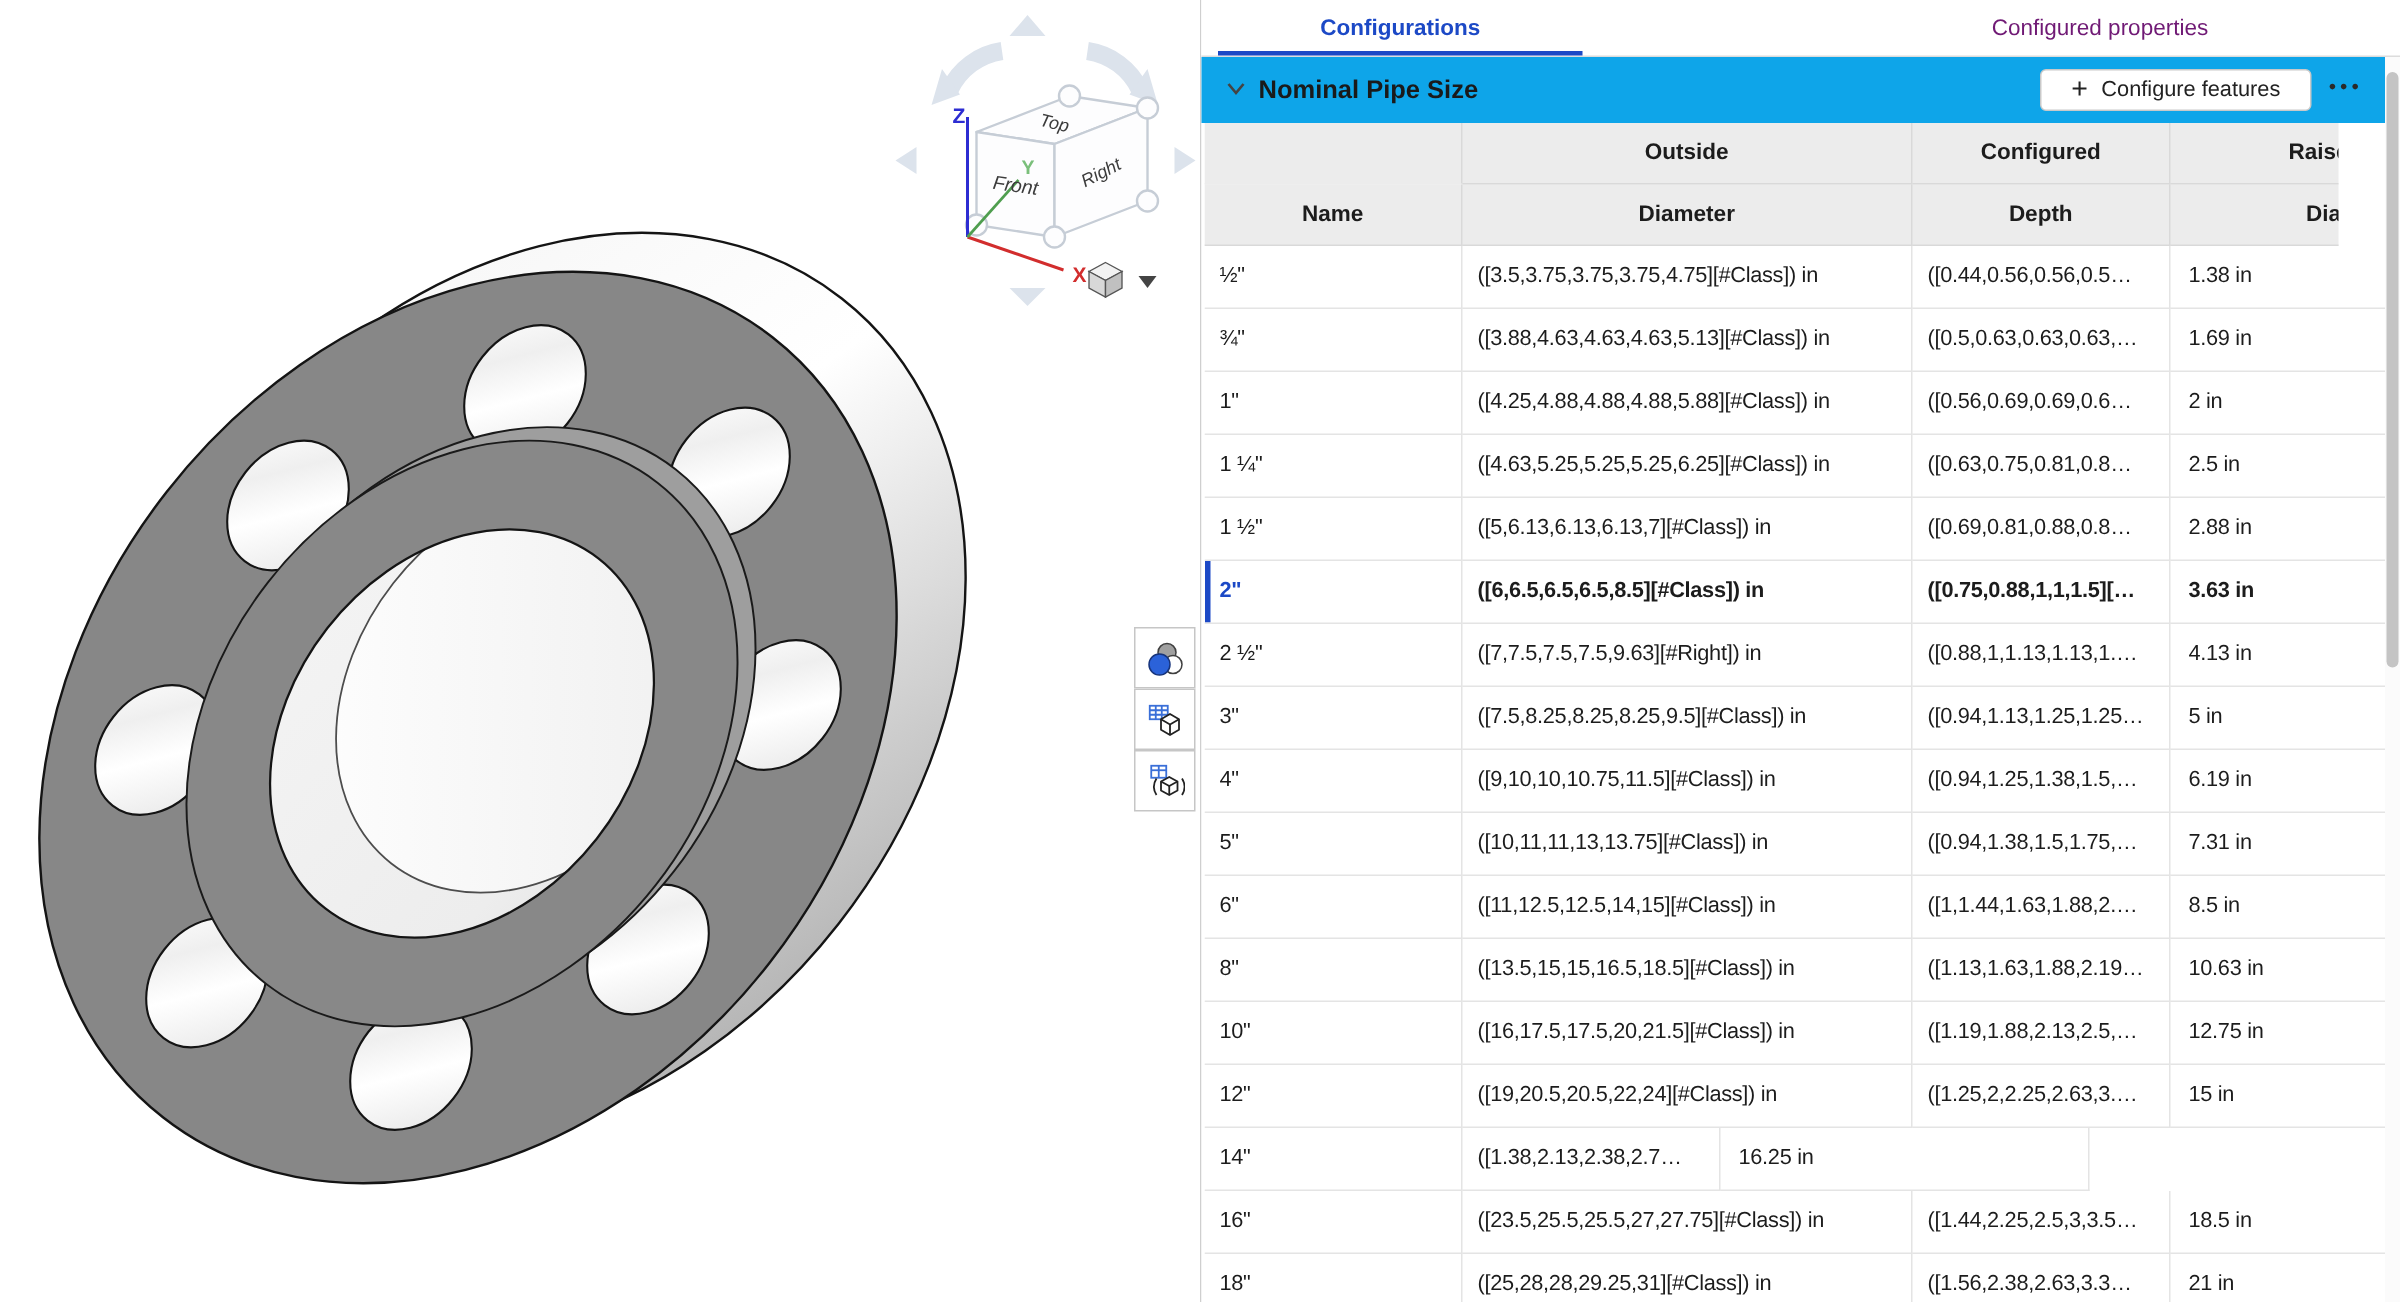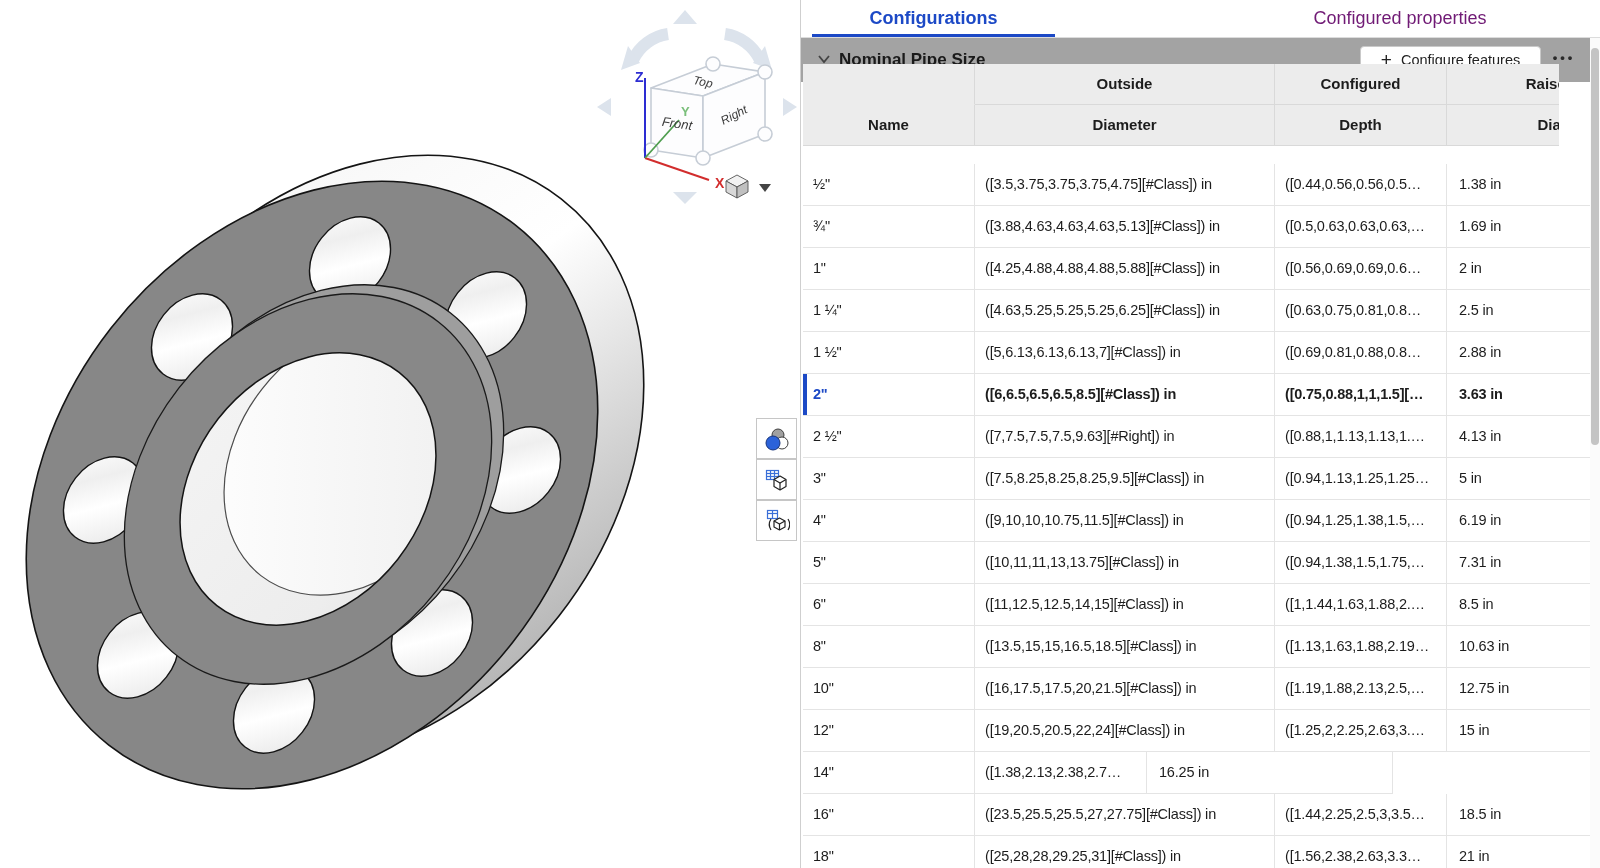--- a/index.html
+++ b/index.html
@@ -13,38 +13,38 @@
   
   #divider { position:absolute; left:800px; top:0; width:1px; height:868px; background:#cfcfcf; }
   .side-btn { position:absolute; left:756px; width:41px; height:41px; background:#fff;
               border:1px solid #c6c6c6; display:flex; align-items:center; justify-content:center; }
 
   
   #panel { position:absolute; left:801px; top:0; width:799px; height:868px; background:#fff; }
 
   #tabbar { position:absolute; left:0; top:0; width:799px; height:38px; background:#fff;
             border-bottom:1px solid #dcdcdc; }
-  .tab { position:absolute; top:0; height:37px; line-height:37px; text-align:center; font-size:18px; cursor:default; }
+  .tab { position:absolute; top:0; height:37px; line-height:37px; text-align:center; font-size:15px; cursor:default; }
   #tab-config { left:11px; width:243px; color:var(--accent); font-weight:700; }
   #tab-underline { position:absolute; left:11px; bottom:0; width:243px; height:3px; background:var(--accent); }
   #tab-props { left:499px; width:200px; color:#701a75; font-weight:400; }
 
-  #section-bar { position:absolute; left:0; top:38px; width:799px; height:44px; background:#a3a3a3; }
+  #section-bar { position:absolute; left:0; top:38px; width:799px; height:44px; background:#0ea5e9; }
   #section-chevron { position:absolute; left:16px; top:16px; width:14px; height:10px; }
   #section-title { position:absolute; left:38px; top:0; height:44px; line-height:44px;
                    font-size:17px; font-weight:700; color:#1a1a1a; }
   #configure-btn { position:absolute; left:559px; top:8px; width:181px; height:28px; background:#fff;
                    border:1px solid #c9c9c9; border-radius:4px; font-size:14.5px; color:#222;
                    display:flex; align-items:center; justify-content:center; gap:9px; }
   #configure-btn .plus { font-size:19px; font-weight:400; line-height:1; margin-top:-2px; }
   #overflow-menu { position:absolute; left:745px; top:12px; width:36px; height:20px; text-align:center;
                    font-size:13px; letter-spacing:3px; color:#2a2a2a; font-weight:700; }
 
   
-  #thead { position:absolute; left:2px; top:64px; width:756px; overflow:hidden; }
+  #thead { position:absolute; left:2px; top:82px; width:756px; overflow:hidden; }
   #tbody { position:absolute; left:2px; top:164px; width:797px; height:704px; overflow:hidden; }
   .trow { display:flex; width:890px; }
   .c { flex:none; overflow:hidden; white-space:nowrap; }
   .col-name  { width:172px; padding-left:10px; }
   .col-dia   { width:300px; padding-left:10px; }
   .col-depth { width:172px; padding-left:10px; }
   .col-raised{ width:246px; padding-left:12px; }
 
   .hrow { height:41px; line-height:40px; background:#ececec; font-weight:700; font-size:15px; }
   .hrow .c { border-right:1px solid #d9d9d9; border-bottom:1px solid #d9d9d9;

